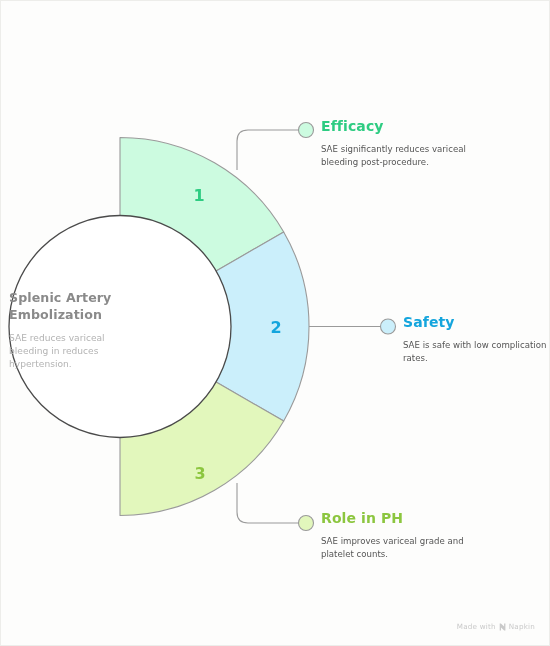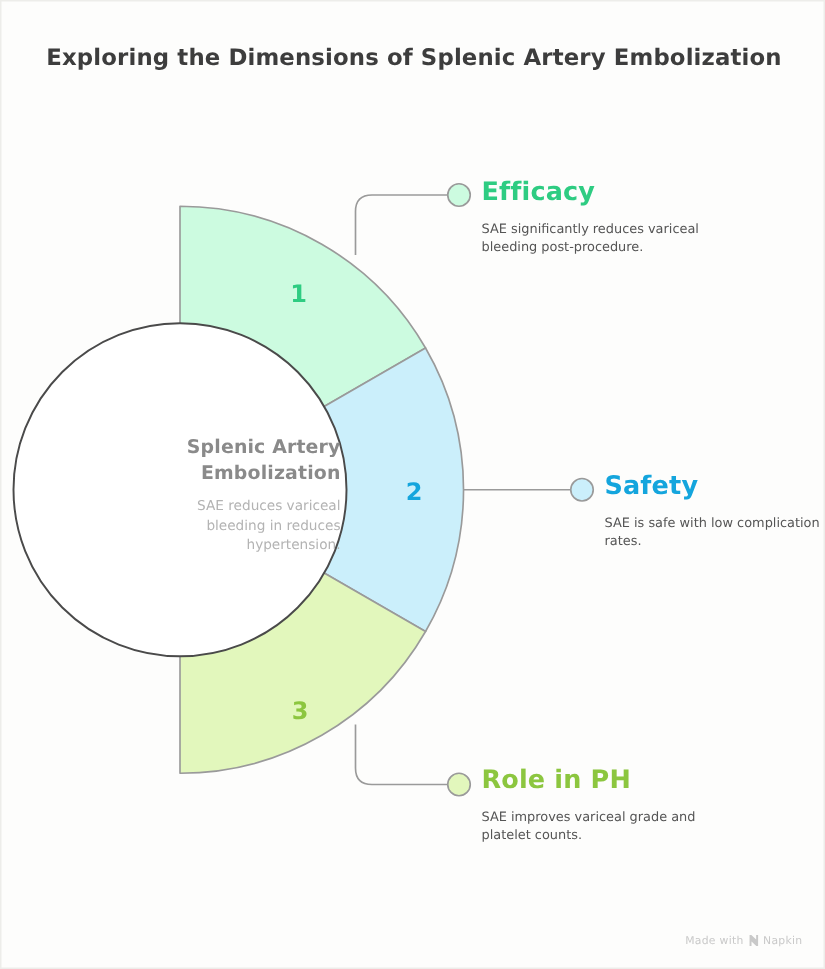--- a/index.html
+++ b/index.html
@@ -45,21 +45,21 @@
     width: 550px;
     height: 646px;
   }
 
   
   .center-block {
     position: absolute;
     left: 8px;
     top: 288px;
     width: 218px;
-    text-align: right;
+    text-align: left;
     pointer-events: none;
   }
   .center-title {
     font-size: 12.6px;
     font-weight: bold;
     color: #8a8a8a;
     line-height: 1.35;
     letter-spacing: 0.1px;
   }
   .center-desc {
@@ -68,21 +68,21 @@
     color: #b3b3b3;
     line-height: 1.45;
   }
 
   
   .callout {
     position: absolute;
     width: 150px;
   }
   .callout-title {
-    font-size: 17px;
+    font-size: 14px;
     font-weight: bold;
     line-height: 1.28;
     letter-spacing: 0.1px;
   }
   .callout-desc {
     margin-top: 7px;
     font-size: 8.6px;
     color: #555555;
     line-height: 1.48;
   }
@@ -118,21 +118,20 @@
   #watermark .wm-mark {
     display: inline-block;
     line-height: 0;
   }
 </style>
 </head>
 <body>
 
 <div id="canvas">
 
-  <div id="page-title">Exploring the Dimensions of Splenic Artery Embolization</div>
 
   <svg id="diagram" viewBox="0 0 550 646" xmlns="http://www.w3.org/2000/svg">
 
     <path id="arc-seg-1" d="M 119 136.5
              A 189 189 0 0 1 282.7 231
              L 209.9 273
              A 105 105 0 0 0 119 220.5
              Z" fill="#ccfbe0" stroke="#9a9a9a" stroke-width="1.1" stroke-linejoin="round"></path>
 
     <path id="arc-seg-2" d="M 282.7 231

